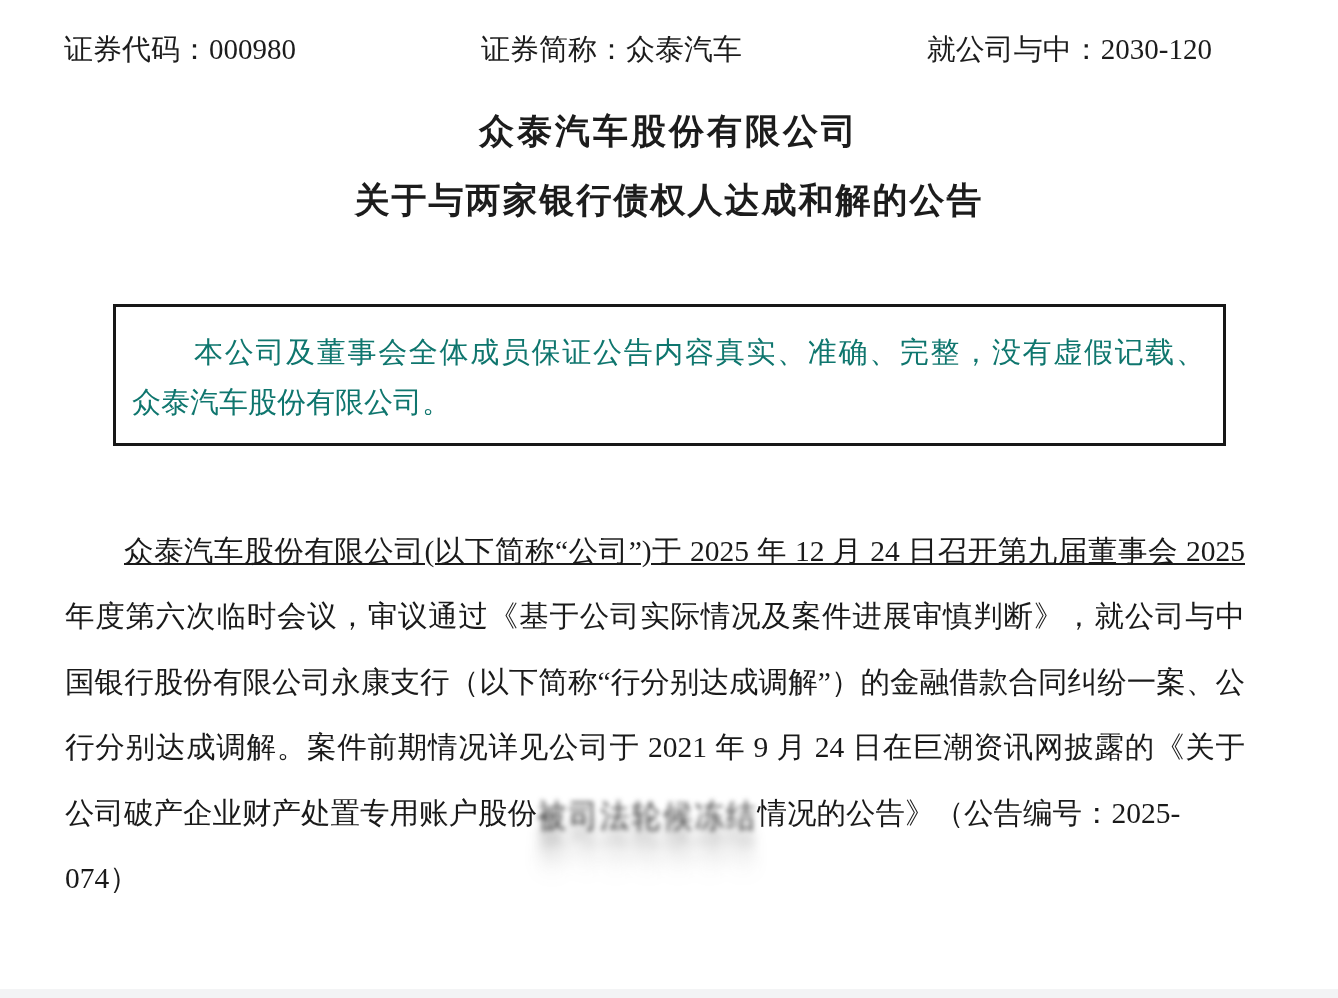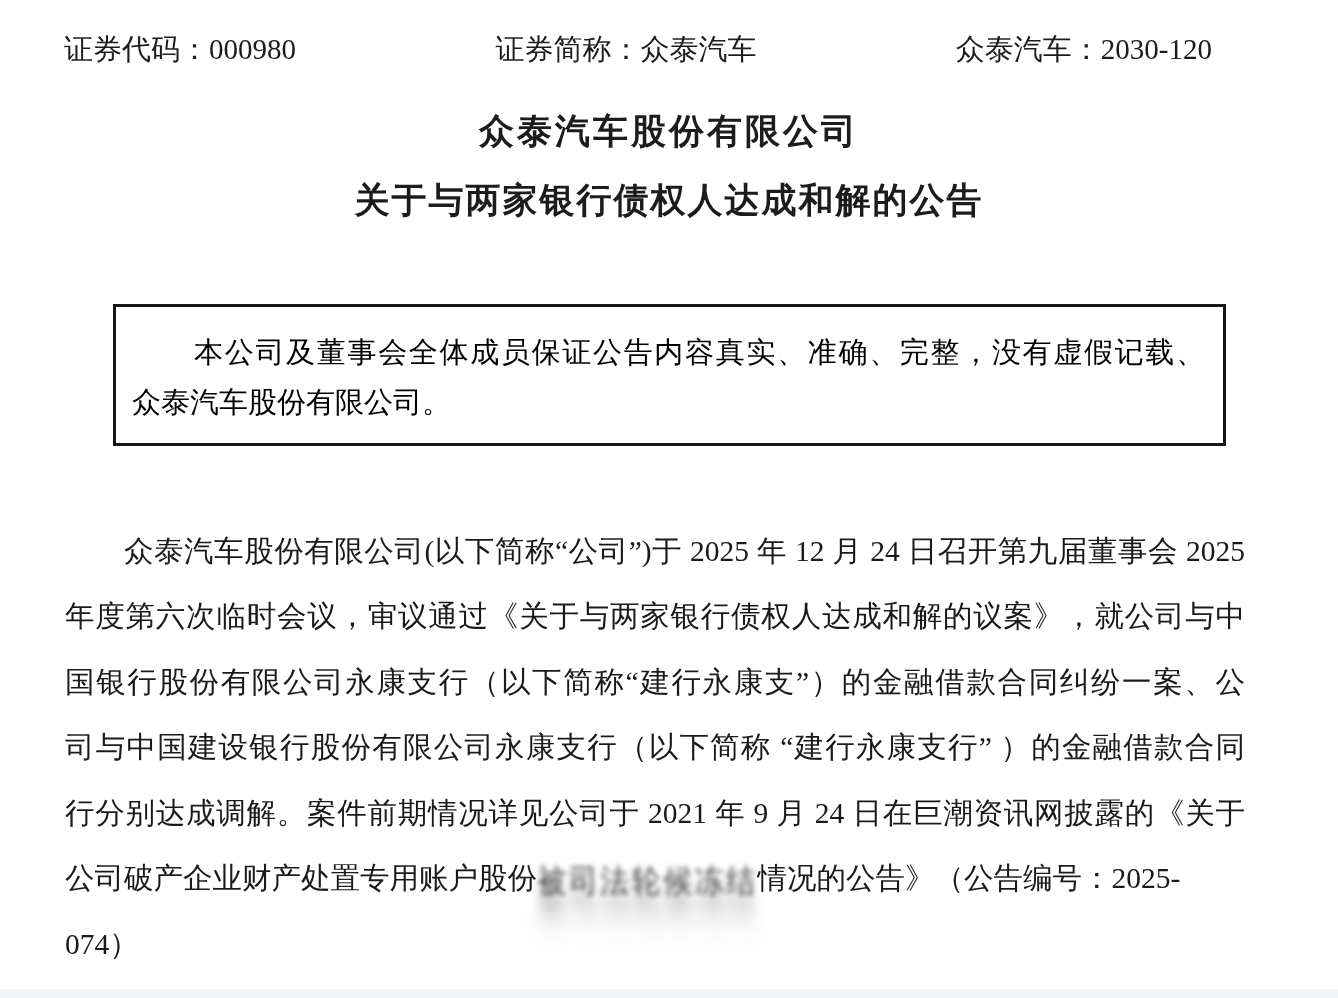--- a/index.html
+++ b/index.html
@@ -44,37 +44,37 @@
     letter-spacing: 2px;
   }
   
   .disclaimer-box {
     box-sizing: border-box;
     margin: 86px 112px 0 113px; 
     border: 3px solid #171717;
     padding: 20px 18px 16px 16px;
     font-size: 29px;
     line-height: 50px;
-    color: #000000;
+    color: #0f766e;
   }
   .disc-line { text-align: left; }
   .disc-line.indent { text-indent: 62px; }
   .disc-line.justify { text-align: justify; text-align-last: justify; }
   
   .body-text {
     margin: 73px 93px 0 65px;
     font-size: 29.5px;
     line-height: 65.5px;
     color: #1a1a1a;
   }
   .bline {
     text-align: justify;
     text-align-last: justify;
   }
-  .bline.indent { text-indent: 59px; }
+  .bline.indent { text-indent: 59px; text-decoration: underline; }
   .bline.last {
     text-align: left;
     text-align-last: auto;
   }
   
   .smudged {
     display: inline-block;
     filter: blur(2.6px);
     transform: scaleY(1.1);
     transform-origin: top;
@@ -96,36 +96,35 @@
   }
 </style>
 </head>
 <body>
 
 <div class="page">
 
   <div class="header-row">
     <span><span>证券代码：</span><span>000980</span></span>
     <span><span>证券简称：</span><span>众泰汽车</span></span>
-    <span><span>众泰汽车：</span><span>2030-120</span></span>
+    <span><span>就公司与中：</span><span>2030-120</span></span>
   </div>
 
   <div class="title1">众泰汽车股份有限公司</div>
   <div class="title2">关于与两家银行债权人达成和解的公告</div>
 
   <div class="disclaimer-box">
     <div class="disc-line indent justify">本公司及董事会全体成员保证公告内容真实、准确、完整，没有虚假记载、</div>
     <div class="disc-line">众泰汽车股份有限公司。</div>
   </div>
 
   <div class="body-text">
     <div class="bline indent">众泰汽车股份有限公司(以下简称“公司”)于 2025 年 12 月 24 日召开第九届董事会 2025</div>
-    <div class="bline">年度第六次临时会议，审议通过《关于与两家银行债权人达成和解的议案》，就公司与中</div>
-    <div class="bline">国银行股份有限公司永康支行（以下简称“建行永康支”）的金融借款合同纠纷一案、公</div>
-    <div class="bline">司与中国建设银行股份有限公司永康支行（以下简称 “建行永康支行” ）的金融借款合同</div>
+    <div class="bline">年度第六次临时会议，审议通过《基于公司实际情况及案件进展审慎判断》，就公司与中</div>
+    <div class="bline">国银行股份有限公司永康支行（以下简称“行分别达成调解”）的金融借款合同纠纷一案、公</div>
     <div class="bline">行分别达成调解。案件前期情况详见公司于 2021 年 9 月 24 日在巨潮资讯网披露的《关于</div>
     <div class="bline last">
       <span>公司破产企业财产处置专用账户股份</span><span class="smudged">被司法轮候冻结</span><span>情况的公告》（公告编号：2025-074）</span>
     </div>
   </div>
 
   <div class="bottom-strip"></div>
 
 </div>
 

